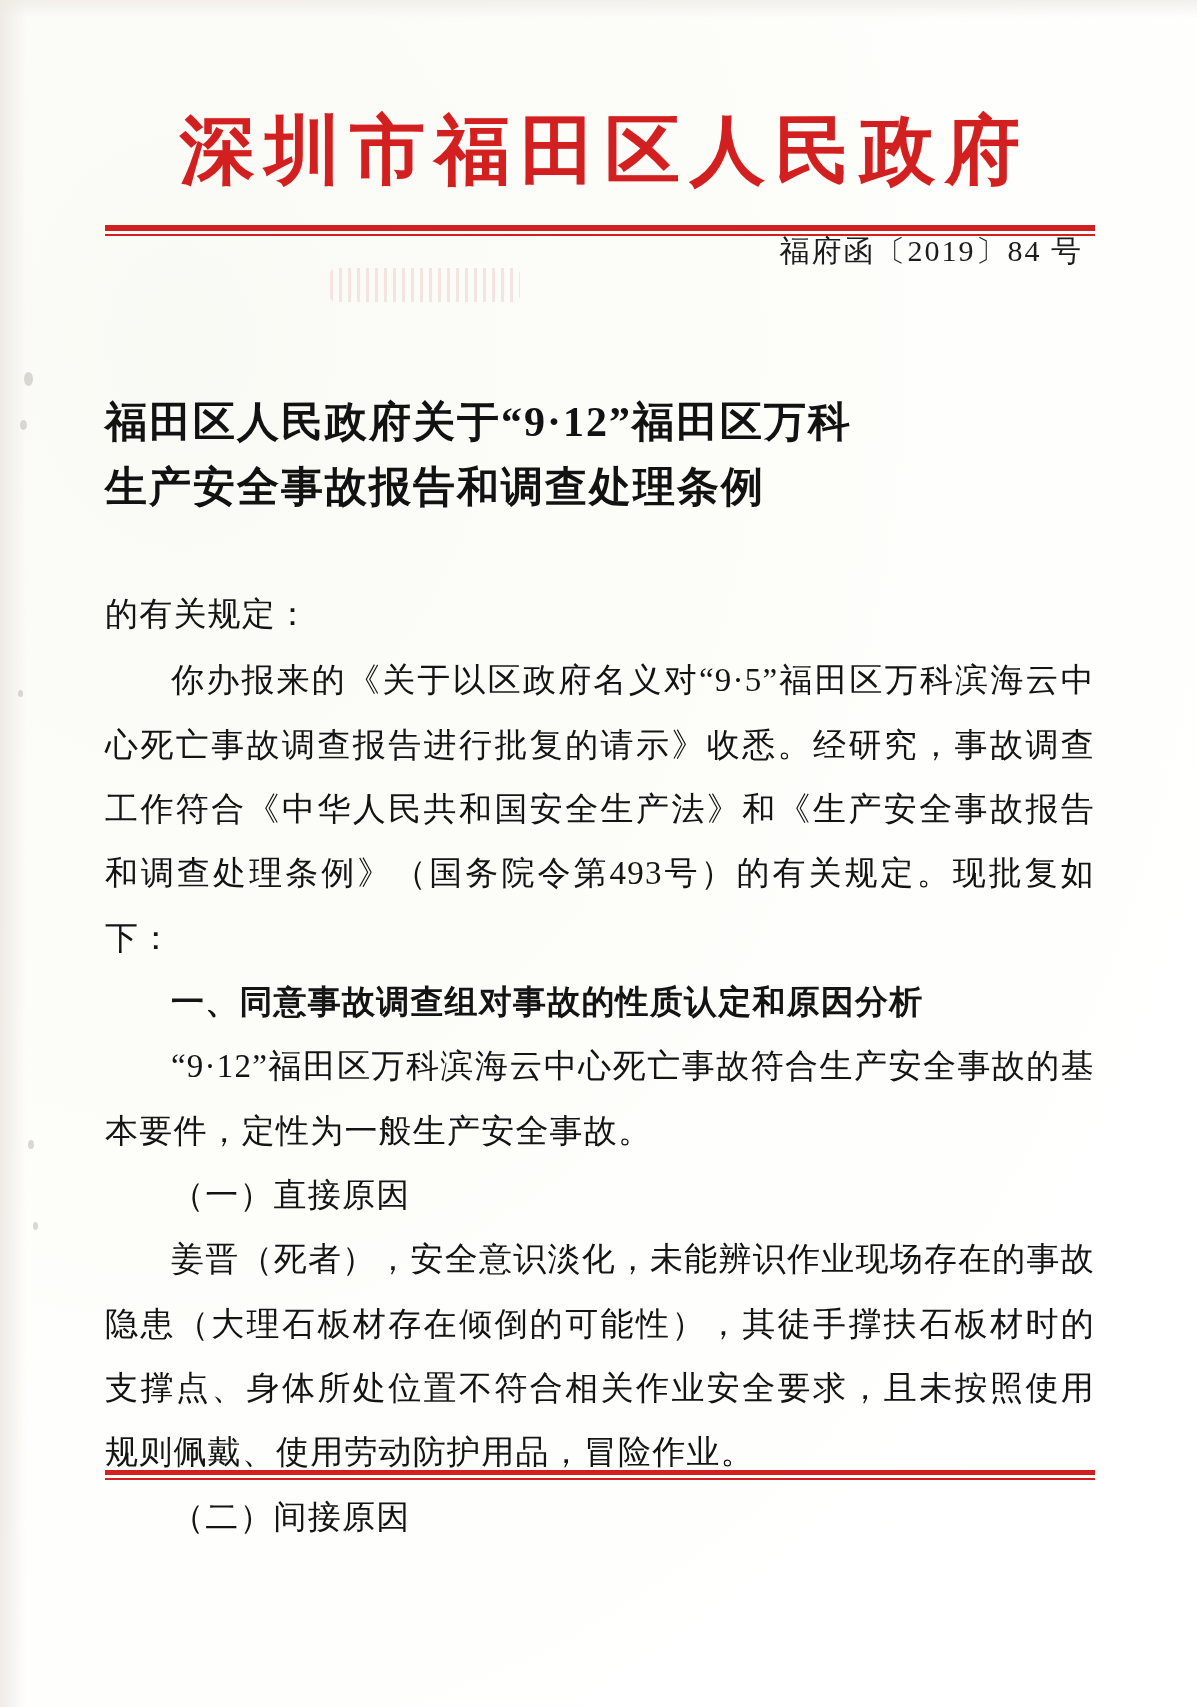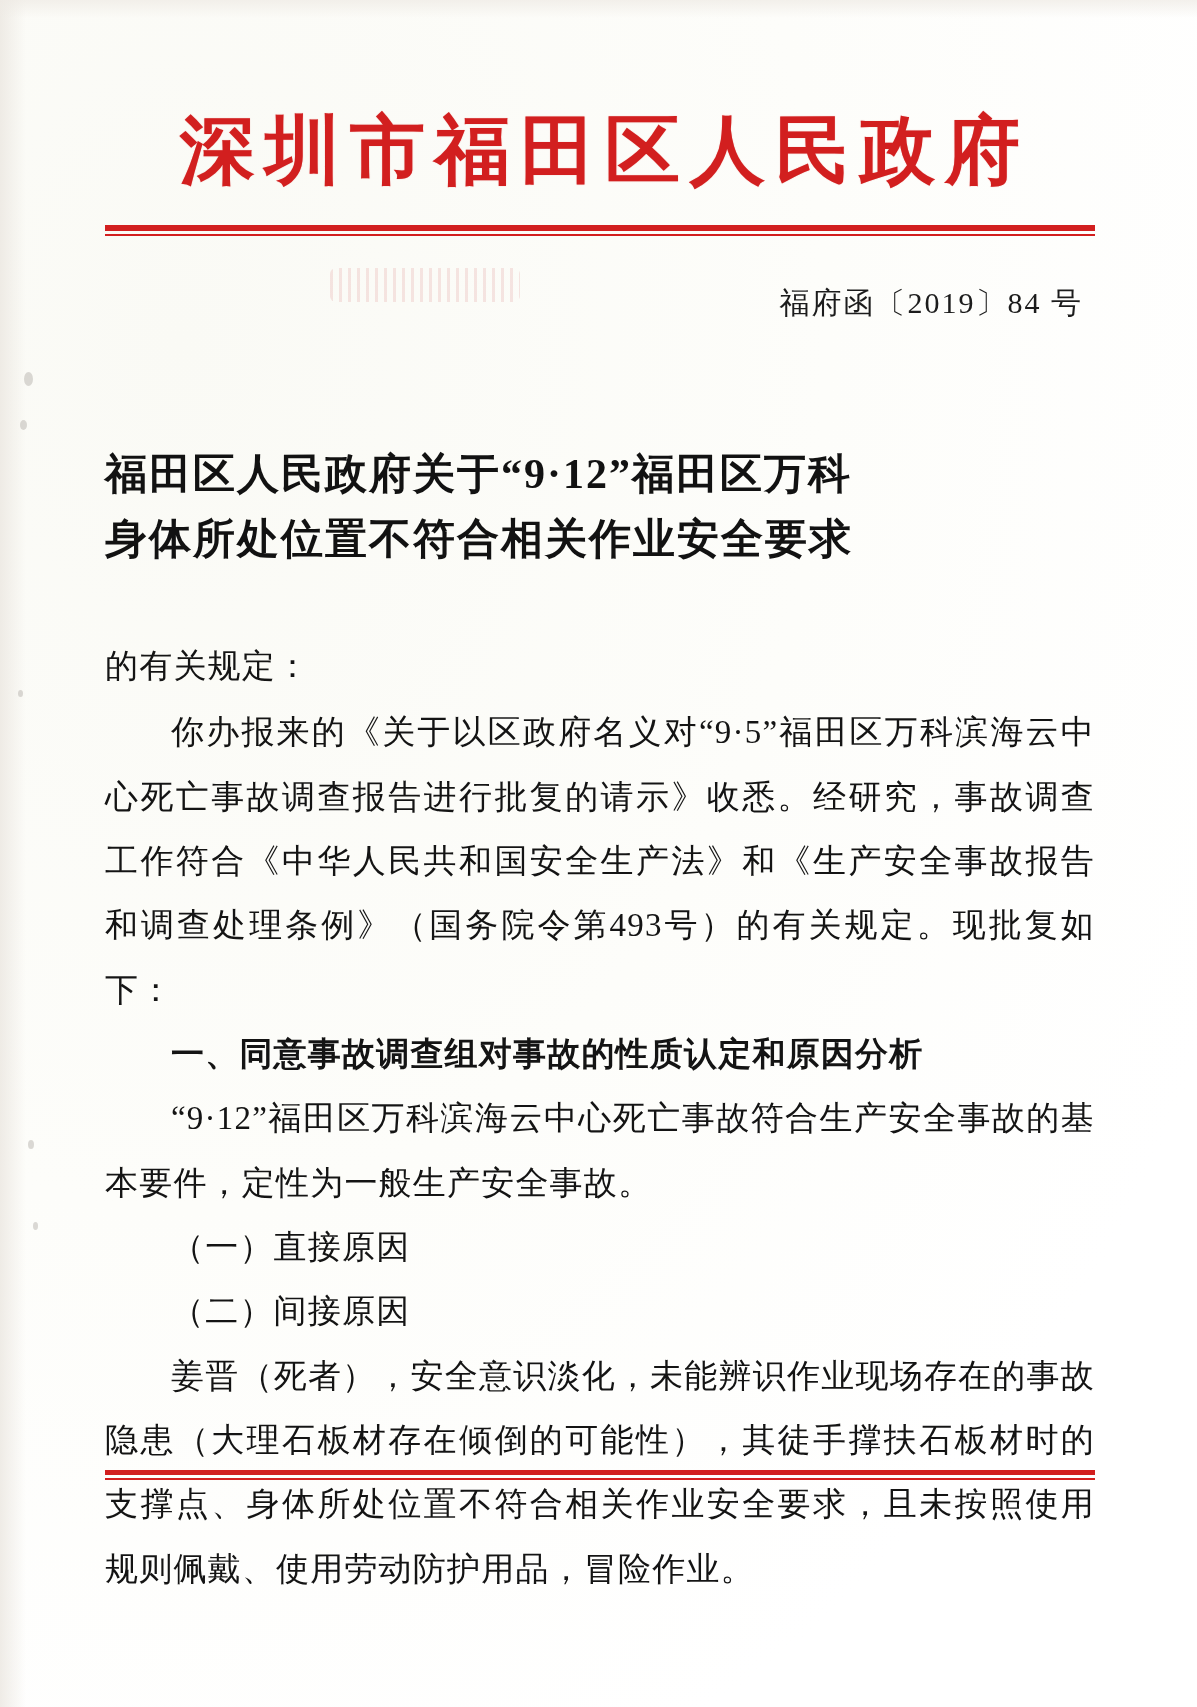--- a/index.html
+++ b/index.html
@@ -78,21 +78,20 @@
     content: "";
     position: absolute;
     left: 0; right: 0;
     top: 9px;
     height: 2px;
     background: #d21f1f;
   }
 
   
   .docnum-row {
-    margin-top: 52px;
     text-align: right;
     padding-right: 12px;
   }
   .docnum {
     font-size: 30px;
     letter-spacing: 2px;
     color: #1c1c1c;
     font-family: "Liberation Serif", "DejaVu Serif", serif;
   }
 
@@ -183,28 +182,28 @@
       <div class="letterhead-title">深圳市福田区人民政府</div>
       <div class="red-rule-top"></div>
     </div>
 
     <div class="docnum-row">
       <span class="docnum">福府函〔2019〕84 号</span>
     </div>
 
     <div class="doc-title">
       <div>福田区人民政府关于“9·12”福田区万科</div>
-      <div>身体所处位置不符合相关作业安全要求</div>
+      <div>生产安全事故报告和调查处理条例</div>
     </div>
 
     <div class="body-text">
       <p class="p-recipient">的有关规定：</p>
       <p class="p-indent">你办报来的《关于以区政府名义对“9·5”福田区万科滨海云中心死亡事故调查报告进行批复的请示》收悉。经研究，事故调查工作符合《中华人民共和国安全生产法》和《生产安全事故报告和调查处理条例》（国务院令第493号）的有关规定。现批复如下：</p>
       <p class="p-heading">一、同意事故调查组对事故的性质认定和原因分析</p>
       <p class="p-indent">“9·12”福田区万科滨海云中心死亡事故符合生产安全事故的基本要件，定性为一般生产安全事故。</p>
       <p class="p-indent">（一）直接原因</p>
+      <p class="p-indent">姜晋（死者），安全意识淡化，未能辨识作业现场存在的事故隐患（大理石板材存在倾倒的可能性），其徒手撑扶石板材时的支撑点、身体所处位置不符合相关作业安全要求，且未按照使用规则佩戴、使用劳动防护用品，冒险作业。</p>
       <p class="p-indent">（二）间接原因</p>
-      <p class="p-indent">姜晋（死者），安全意识淡化，未能辨识作业现场存在的事故隐患（大理石板材存在倾倒的可能性），其徒手撑扶石板材时的支撑点、身体所处位置不符合相关作业安全要求，且未按照使用规则佩戴、使用劳动防护用品，冒险作业。</p>
     </div>
 
     <div class="red-rule-bottom"></div>
   </div>
 </div>
 
 </body></html>

